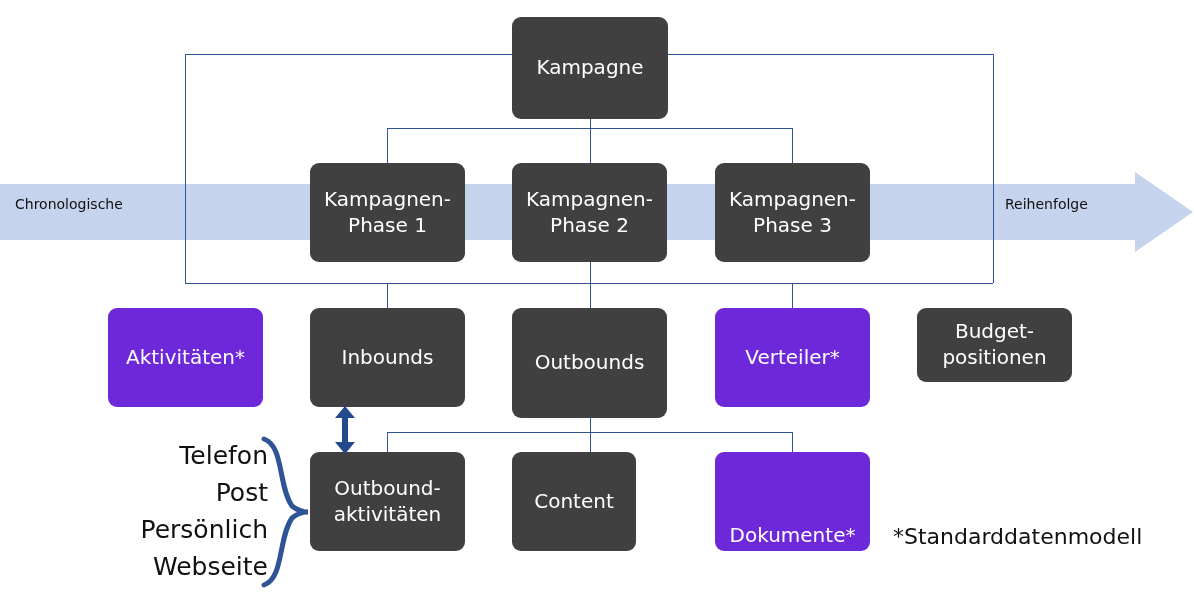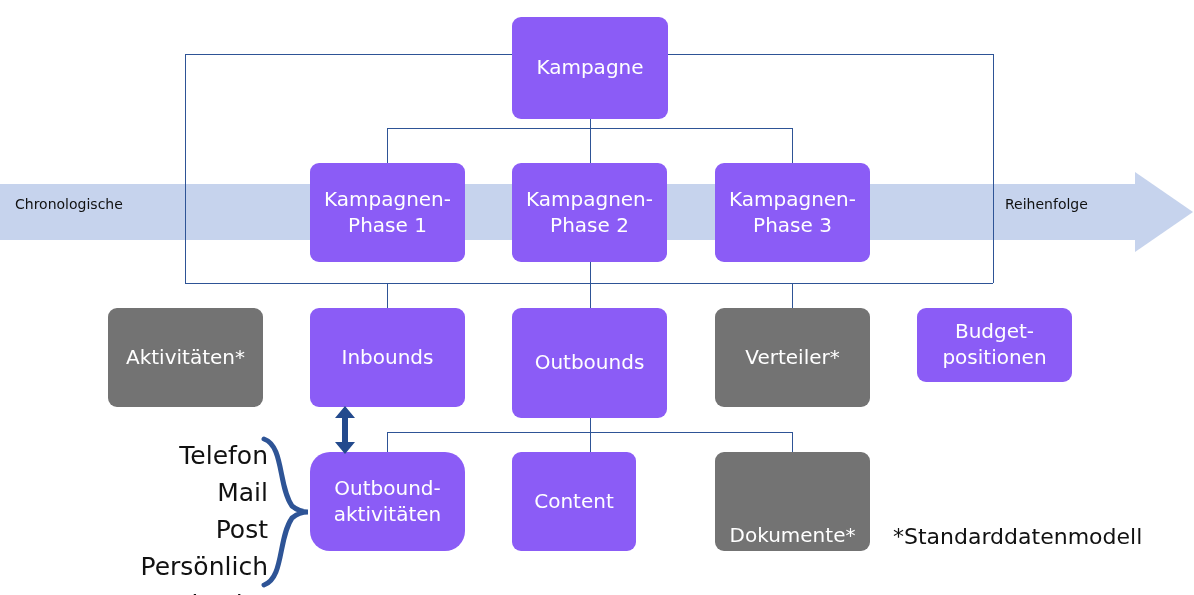--- a/index.html
+++ b/index.html
@@ -40,22 +40,22 @@
     border-radius:9px;
     display:flex;align-items:center;justify-content:center;
     text-align:center;
     color:#ffffff;
     font-size:20px;
     line-height:1.28;
     box-sizing:border-box;
     padding:2px 6px;
     z-index:5;
   }
-  .blue{background:#8b5cf6;}
-  .gold{background:#737373;}
+  .blue{background:#404040;}
+  .gold{background:#6d28d9;}
 
   
   .dblarrow{position:absolute;left:334px;top:406px;width:22px;height:48px;z-index:6;}
 
   
   .brace{position:absolute;left:258px;top:436px;width:56px;height:152px;z-index:4;}
   .list{
     position:absolute;left:120px;top:437px;width:148px;
     text-align:right;font-size:25px;color:#111;line-height:1.485;
   }
@@ -145,38 +145,37 @@
     <span>Verteiler*</span>
   </div>
 
   <div class="box blue" style="left:917px;top:308px;width:155px;height:74px;">
     <span>
       <span>Budget-</span><br>
       <span>positionen</span>
     </span>
   </div>
 
-  <div class="box blue" style="left:310px;top:452px;width:155px;height:99px;border-radius:20px;">
+  <div class="box blue" style="left:310px;top:452px;width:155px;height:99px;">
     <span>
       <span>Outbound-</span><br>
       <span>aktivitäten</span>
     </span>
   </div>
 
   <div class="box blue" style="left:512px;top:452px;width:124px;height:99px;">
     <span>Content</span>
   </div>
 
   <div class="box gold" style="left:715px;top:452px;width:155px;height:99px;align-items:flex-end;">
     <span>Dokumente*</span>
   </div>
 
   <div class="list">
     <div>Telefon</div>
-    <div>Mail</div>
     <div>Post</div>
     <div>Persönlich</div>
     <div>Webseite</div>
   </div>
   <svg class="brace" viewBox="0 0 56 152">
     <path d="M6 3 C26 10 20 50 34 70 C40 75 46 76 50 76 C46 76 40 77 34 82 C20 102 26 142 6 149" fill="none" stroke="#2E5496" stroke-width="5" stroke-linecap="round"></path>
   </svg>
 
   <div class="footnote">*Standarddatenmodell</div>
 

